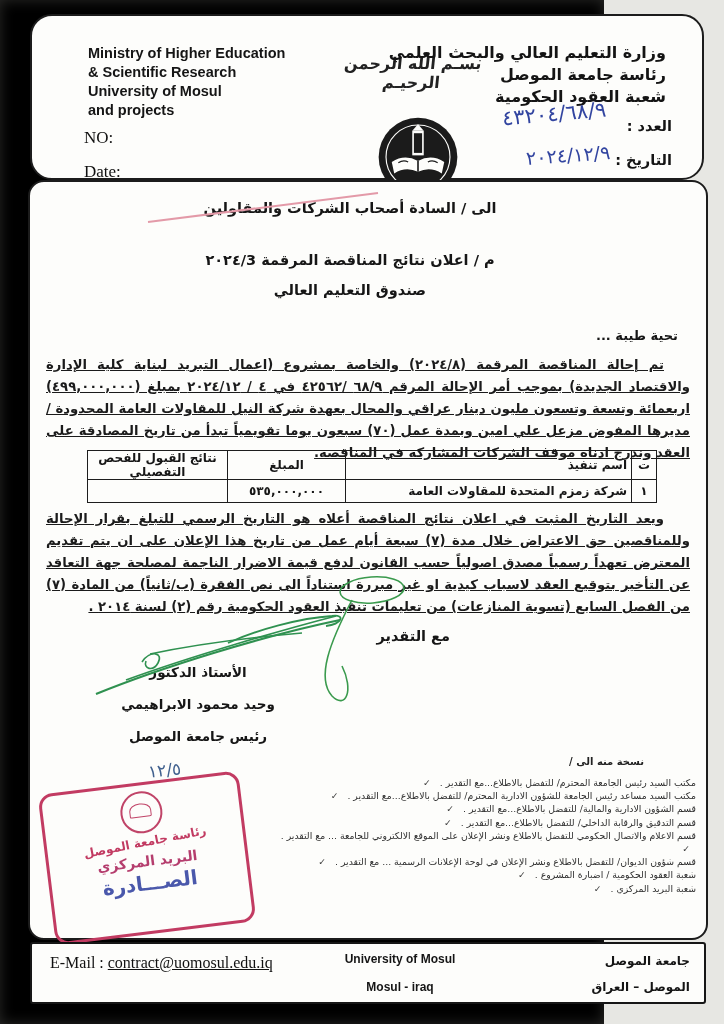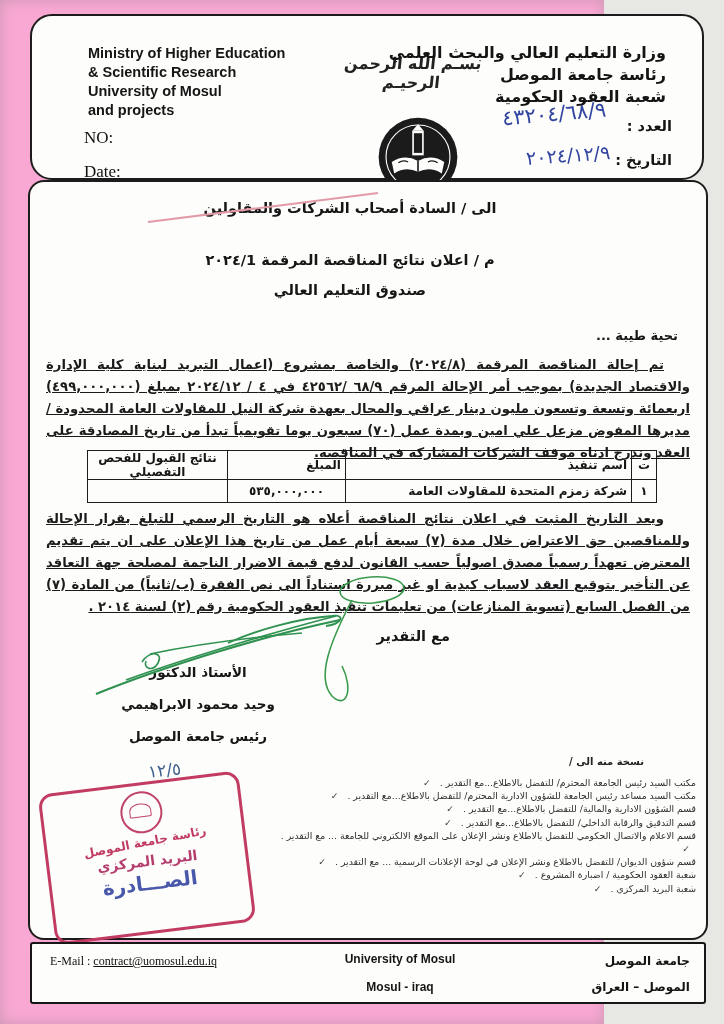--- a/index.html
+++ b/index.html
@@ -1,17 +1,17 @@
 <!DOCTYPE html>
 <html lang="ar"><head>
 <meta charset="utf-8">
 <style>
   html,body{margin:0;padding:0;}
   body{width:724px;height:1024px;background:#e7e7e3;font-family:"DejaVu Sans",sans-serif;position:relative;overflow:hidden;}
-  .paper{position:absolute;left:0;top:0;width:604px;height:1024px;background:#f9a8d4;box-shadow:inset 0 0 14px rgba(120,120,115,.35);}
+  .paper{position:absolute;left:0;top:0;width:604px;height:1024px;background:#000000;box-shadow:inset 0 0 14px rgba(120,120,115,.35);}
   .ar{direction:rtl;}
   
   .header-box{position:absolute;left:30px;top:14px;width:670px;height:162px;border:2.5px solid #1c1c1c;border-radius:22px;background:#fdfdfb;}
   .hdr-left{position:absolute;left:56px;top:28px;font-family:"Liberation Sans","DejaVu Sans",sans-serif;font-weight:bold;font-size:14.5px;line-height:1.32;color:#151515;}
   .hdr-no{position:absolute;left:52px;top:112px;font-family:"Liberation Serif","DejaVu Serif",serif;font-size:17px;color:#111;}
   .hdr-date{position:absolute;left:52px;top:146px;font-family:"Liberation Serif","DejaVu Serif",serif;font-size:17px;color:#111;}
   .bismillah{position:absolute;left:290px;top:38px;width:180px;text-align:center;font-size:16px;font-weight:bold;color:#222;transform:skewX(-6deg);letter-spacing:0px;}
   .logo{position:absolute;left:345px;top:100px;width:82px;height:82px;}
   .hdr-right{position:absolute;right:36px;top:26px;text-align:right;font-weight:bold;font-size:16px;line-height:22px;color:#141414;}
   .hdr-num-label{position:absolute;right:30px;top:102px;font-weight:bold;font-size:14.5px;color:#141414;}
@@ -38,21 +38,21 @@
   .cc-item .chk{color:#444;margin-right:6px;display:inline-block;}
   
   .stamp{position:absolute;left:16px;top:600px;width:196px;height:146px;border:3.5px solid #c23b62;border-radius:14px;transform:rotate(-7deg);text-align:center;color:#c23b62;background:rgba(255,255,255,0);}
   .stamp .emblem{margin:6px auto 0;width:38px;height:38px;border:2px solid #c04468;border-radius:50%;position:relative;}
   .stamp .emblem::after{content:"";position:absolute;left:7px;top:10px;width:20px;height:12px;border:1.6px solid #c04468;border-radius:50% 50% 10% 10%;}
   .stamp-l1{font-size:12px;font-weight:bold;margin-top:2px;transform:rotate(-4deg);}
   .stamp-l2{font-size:14px;font-weight:bold;margin-top:4px;letter-spacing:1px;color:#b53e6e;}
   .stamp-l3{font-size:20px;font-weight:bold;margin-top:2px;color:#4a58ab;letter-spacing:1px;}
   
   .footer-box{position:absolute;left:30px;top:942px;width:672px;height:58px;border:2px solid #161616;border-radius:3px;background:#fdfdfb;}
-  .ft-email{position:absolute;left:18px;top:10px;font-family:"Liberation Serif","DejaVu Serif",serif;font-size:12px;color:#111;}
+  .ft-email{position:absolute;left:18px;top:10px;font-family:"Liberation Serif","DejaVu Serif",serif;font-size:16px;color:#111;}
   .ft-email .addr{text-decoration:underline;color:#111;}
   .ft-center{position:absolute;left:288px;top:8px;width:160px;text-align:center;font-family:"Liberation Sans","DejaVu Sans",sans-serif;font-weight:bold;font-size:12px;color:#151515;}
   .ft-center .l2{margin-top:14px;}
   .ft-right{position:absolute;right:14px;top:4px;text-align:right;font-size:12px;font-weight:bold;color:#151515;line-height:26px;}
   .overlay{position:absolute;left:0;top:0;width:724px;height:1024px;pointer-events:none;}
 </style>
 </head>
 <body>
 
 <div class="paper">
@@ -90,40 +90,40 @@
     </div>
     <div class="hdr-num-label ar">العدد :</div>
     <div class="hdr-num-value ar">٤٣٢٠٤/٦٨/٩</div>
     <div class="hdr-date-label ar">التاريخ :</div>
     <div class="hdr-date-value ar">٢٠٢٤/١٢/٩</div>
   </div>
 
   <div class="body-box">
     <div class="center-block">
       <div class="to-line ar">الى / السادة أصحاب الشركات والمقاولين</div>
-      <div class="subject ar">م / اعلان نتائج المناقصة المرقمة ٢٠٢٤/1</div>
+      <div class="subject ar">م / اعلان نتائج المناقصة المرقمة ٢٠٢٤/3</div>
       <div class="subject2 ar">صندوق التعليم العالي</div>
     </div>
 
     <div class="greeting ar">تحية طيبة ...</div>
 
     <div class="para para1 ar">تم إحالة المناقصة المرقمة (٢٠٢٤/٨) والخاصة بمشروع (اعمال التبريد لبناية كلية الإدارة والاقتصاد الجديدة) بموجب أمر الإحالة المرقم ٦٨/٩ /٤٢٥٦٢ في ٤ / ٢٠٢٤/١٢ بمبلغ (٤٩٩,٠٠٠,٠٠٠) اربعمائة وتسعة وتسعون مليون دينار عراقي والمحال بعهدة شركة النيل للمقاولات العامة المحدودة / مديرها المفوض مزعل علي امين وبمدة عمل (٧٠) سبعون يوما تقويمياً تبدأ من تاريخ المصادقة على العقد وندرج ادناه موقف الشركات المشاركة في المناقصة.</div>
 
     <table class="cmp-table">
       <colgroup>
           <col style="width:25px">
           <col style="width:286px">
           <col style="width:118px">
           <col style="width:140px">
         </colgroup>
       <tbody>
           <tr>
         <th>ت</th>
         <th style="text-align:right">اسم تنفيذ</th>
-        <th style="text-align:right">المبلغ</th>
+        <th style="">المبلغ</th>
         <th style="text-align:center">نتائج القبول للفحص التفصيلي</th>
       </tr>
       <tr>
         <td style="text-align:center">١</td>
         <td style="text-align:right">شركة زمزم المتحدة للمقاولات العامة</td>
         <td style="text-align:center">٥٣٥,٠٠٠,٠٠٠</td>
         <td></td>
       </tr>
     </tbody>
       </table>

